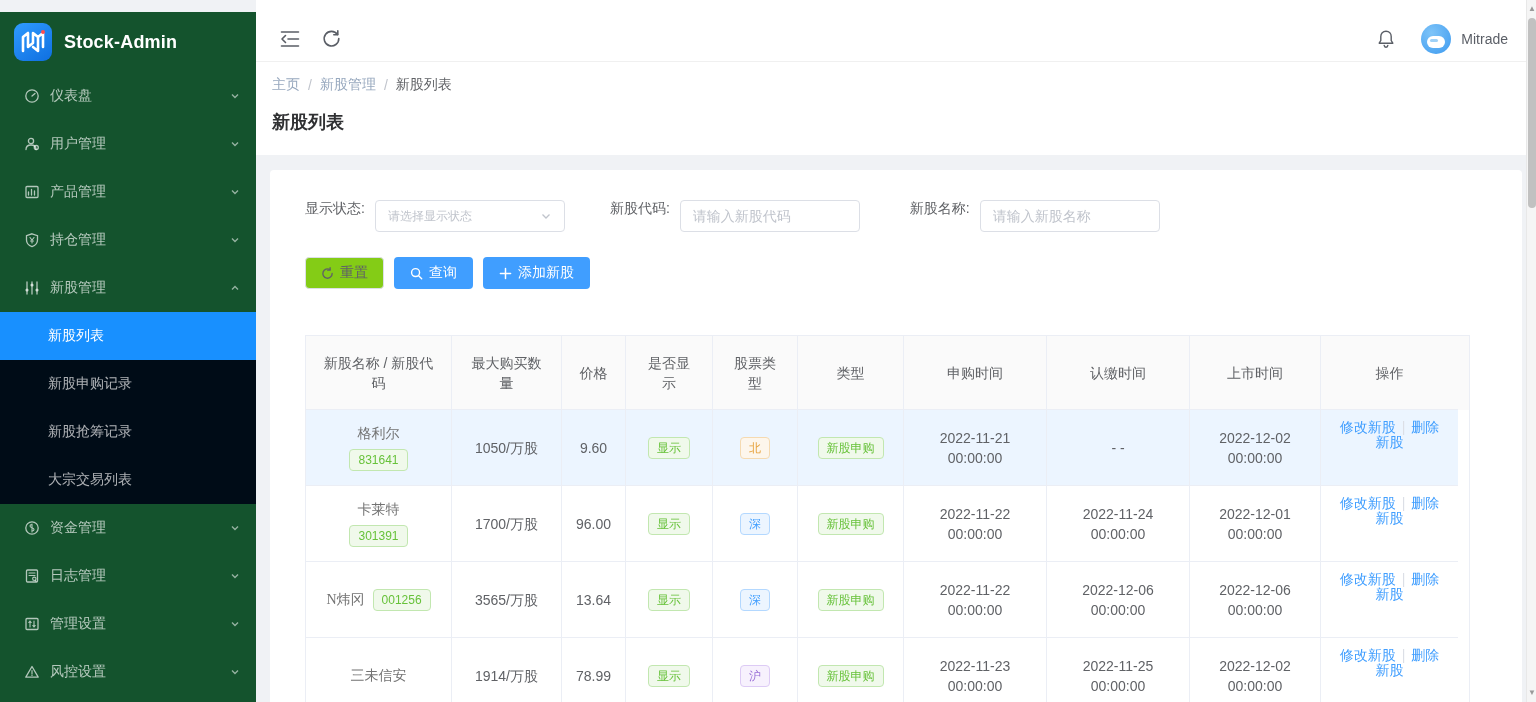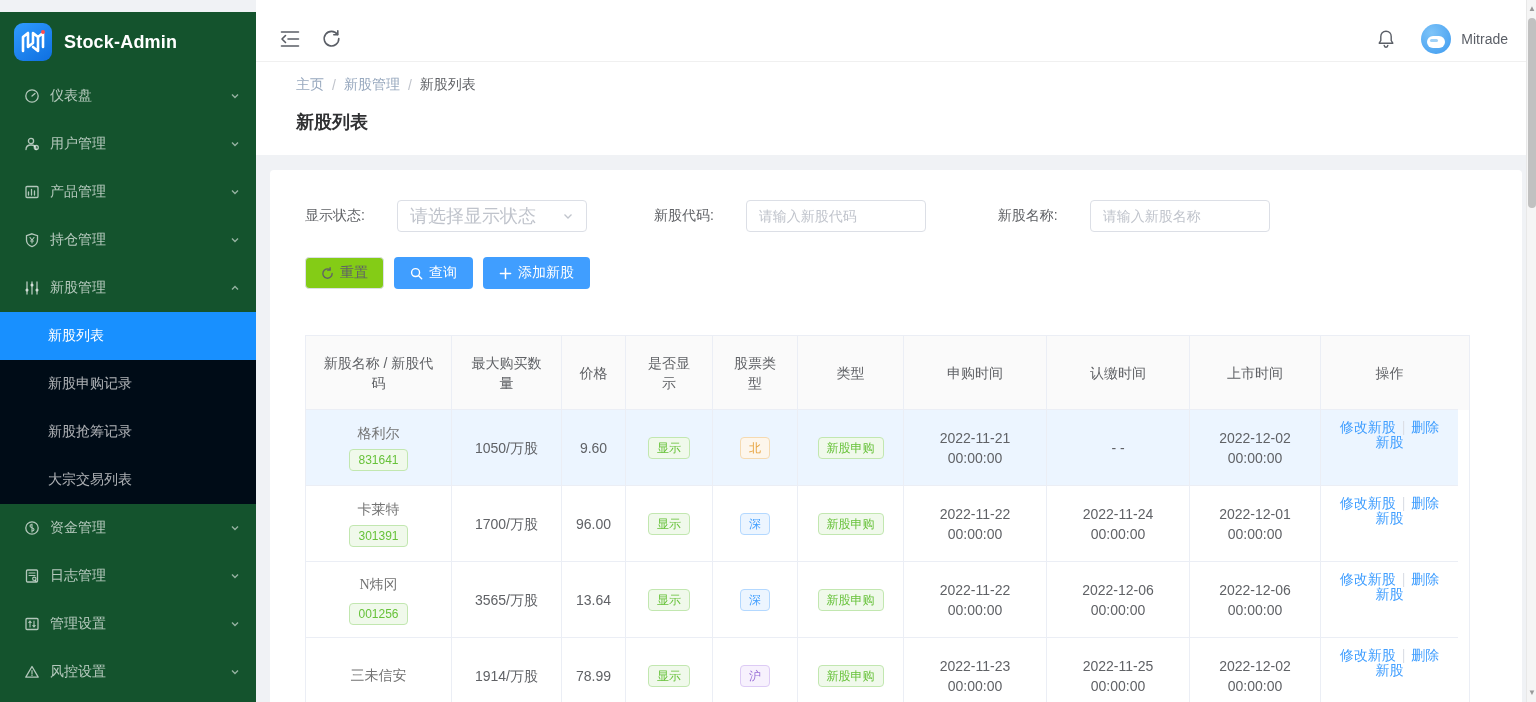--- a/index.html
+++ b/index.html
@@ -25,35 +25,35 @@
   .main { position:absolute; left:256px; top:0; right:10px; height:702px; }
   .navbar { height:62px; background:#ffffff; border-bottom:1px solid #f0f0f0; display:flex; align-items:center; padding:16px 18px 0 24px; }
   .nav-icon { color:#5a5e66; margin-right:22px; cursor:pointer; display:flex; align-items:center; }
   .nav-right { margin-left:auto; display:flex; align-items:center; }
   .bell { color:#5a5e66; margin-right:26px; cursor:pointer; display:flex; }
   .avatar { width:30px; height:30px; border-radius:50%; background:radial-gradient(circle at 35% 30%, #7ec4f8, #3d9af0); position:relative; overflow:hidden; margin-right:10px; cursor:pointer; }
   .avatar::after { content:""; position:absolute; left:6px; top:12px; width:18px; height:12px; background:#ffffff; border-radius:8px; }
   .avatar::before { content:""; position:absolute; left:9px; top:15px; width:8px; height:3px; background:#9fd1f7; border-radius:2px; z-index:1; }
   .username { font-size:14px; color:#5a5e66; cursor:pointer; }
 
-  .breadzone { background:#ffffff; height:93px; padding:14px 24px 0 40px; }
+  .breadzone { background:#ffffff; height:93px; padding:14px 24px 0 16px; }
   .breadcrumb { font-size:14px; color:#97a8be; display:flex; gap:8px; align-items:center; }
   .breadcrumb .crumb { cursor:pointer; }
   .breadcrumb .sep { color:#c0c4cc; }
   .breadcrumb .last { color:#606266; cursor:default; }
   .page-title { margin-top:16px; font-size:18px; font-weight:bold; color:#303133; }
 
   .content { height:454px; background:#f0f2f5; padding:15px 4px 0 14px; }
   .card { background:#ffffff; border-radius:4px; height:600px; padding-top:30px; }
 
   
-  .filter-row { display:flex; align-items:center; margin-left:35px;gap:22px; }
+  .filter-row { display:flex; margin-left:35px; }
   .f-label { font-size:14px; color:#606266; margin-right:10px; }
   .f-select { width:190px; height:32px; border:1px solid #dcdfe6; border-radius:4px; display:flex; align-items:center; padding:0 12px; cursor:pointer; margin-right:45px; background:#fff; }
-  .f-select .ph { color:#c0c4cc; font-size:18px; flex:1; }
+  .f-select .ph { color:#c0c4cc; font-size:12px; flex:1; }
   .f-select .sel-arrow { color:#c0c4cc; }
   .f-input { width:180px; height:32px; border:1px solid #dcdfe6; border-radius:4px; padding:0 12px; font-size:14px; color:#b91c1c; outline:none; margin-right:50px; }
   .f-input::placeholder { color:#c0c4cc; }
 
   .btn-row { display:flex; align-items:center; margin:25px 0 0 35px; }
   .btn { height:32px; border-radius:4px; font-size:14px; display:inline-flex; align-items:center; justify-content:center; padding:0 15px; cursor:pointer; border:1px solid transparent; }
   .btn .b-ic { margin-right:6px; display:flex; }
   .btn-plain { background:#84cc16; border-color:#dcdfe6; color:#606266; margin-right:10px; }
   .btn-primary { background:#409eff; color:#ffffff; margin-right:10px; }
 
@@ -71,21 +71,21 @@
   .tr.hl .td { background:#ecf5ff; }
 
   .tag { display:inline-block; font-size:12px; line-height:20px; padding:0 8px; border-radius:4px; border:1px solid transparent; white-space:nowrap; }
   .tag.success { color:#67c23a; background:#f0f9eb; border-color:#c2e7b0; }
   .tag.warning { color:#e6a23c; background:#fdf6ec; border-color:#f5dab1; }
   .tag.primary { color:#409eff; background:#ecf5ff; border-color:#b3d8ff; }
   .tag.purple  { color:#9a6fd6; background:#f7f1fd; border-color:#ddcbf5; }
 
   .name-cell .name { color:#737373;font-family:Liberation Serif, serif; }
   .name-cell .code-tag { margin-top:5px;text-align:right; }
-  .name-cell.inline { flex-direction:column; gap:8px; }
+  .name-cell.inline { flex-direction:row; gap:8px; }
   .name-cell.inline .code-tag { margin-top:0; }
 
   .ops { display:block; line-height:15px; }
   .ops a { color:#409eff; text-decoration:none; cursor:pointer; }
   .ops .divider { color:#dcdfe6; margin:0 6px; }
 
   
   .scrollbar { position:absolute; right:0; top:0; width:10px; height:702px; background:#f5f5f5; border-left:1px solid #e8e8e8; z-index:9; }
   .sb-arrow { position:absolute; left:0; width:10px; height:14px; color:#9a9a9a; font-size:8px; line-height:14px; text-align:center; cursor:pointer; }
   .sb-up { top:2px; } .sb-down { bottom:2px; }

